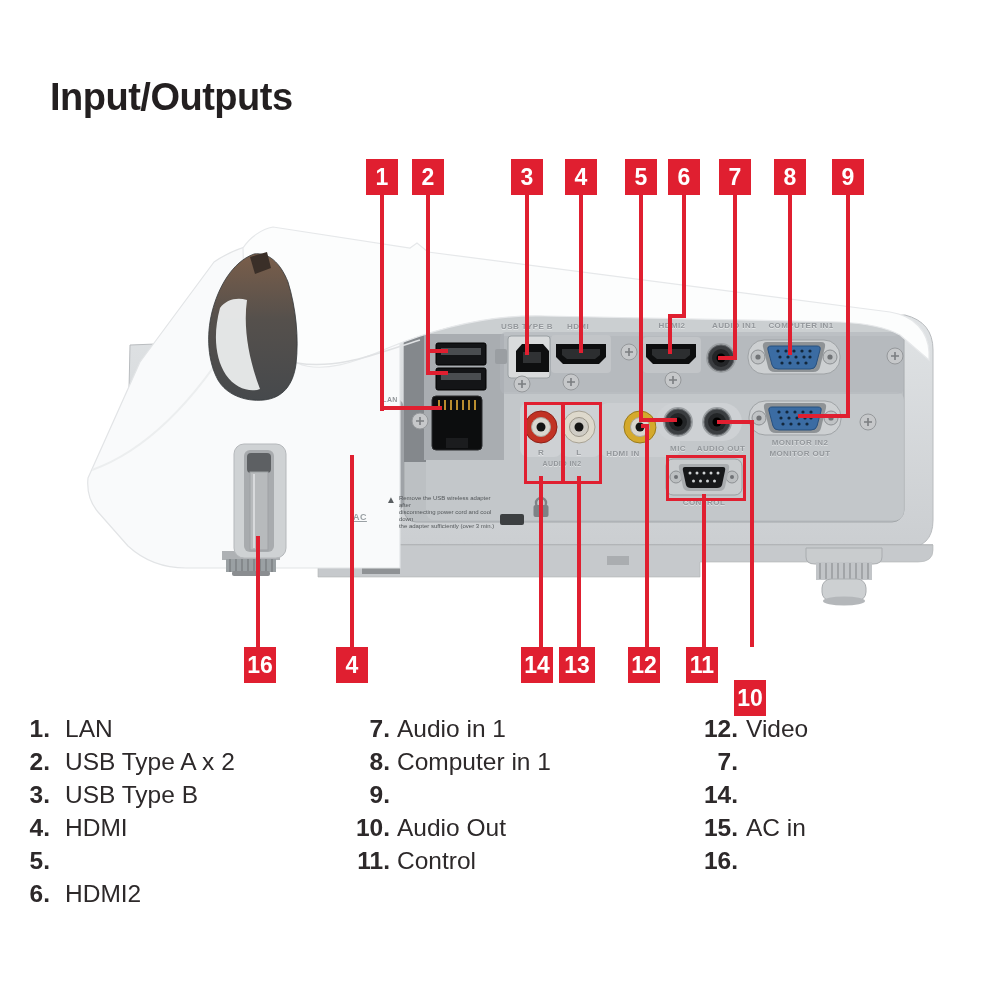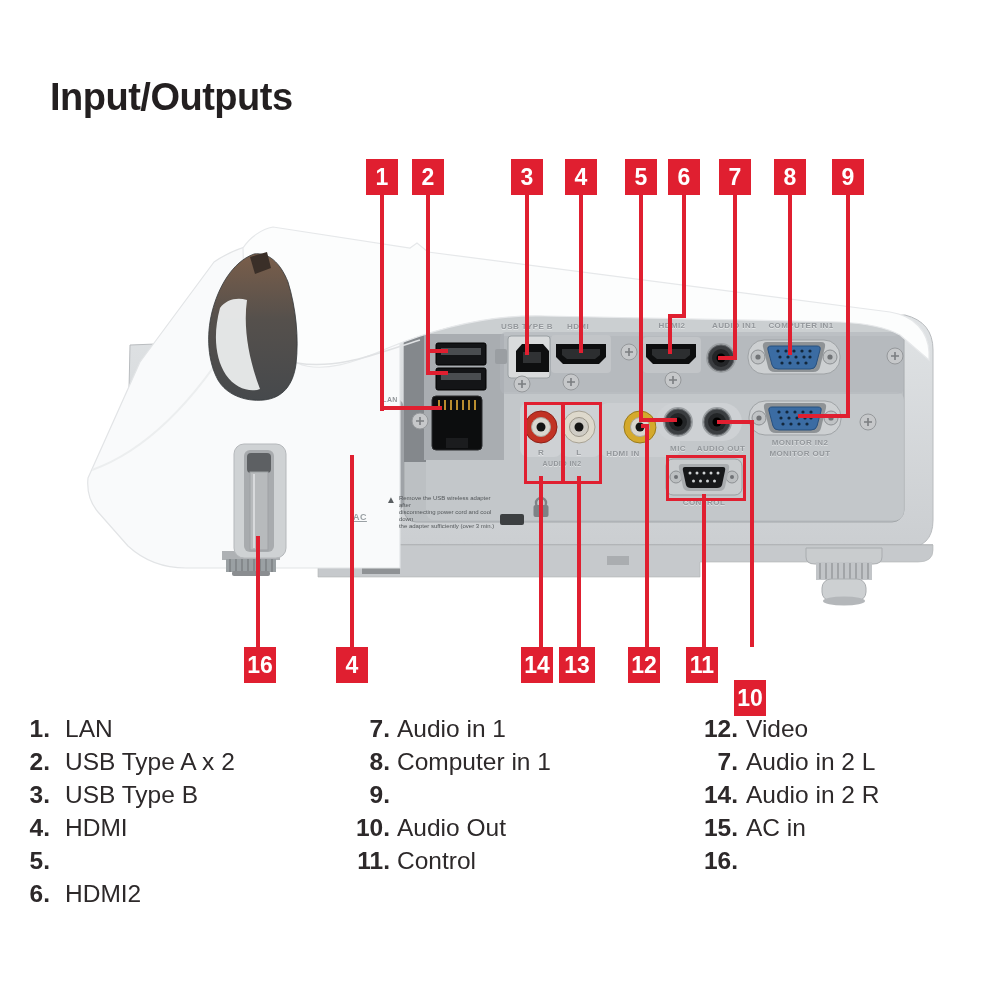--- a/index.html
+++ b/index.html
@@ -421,25 +421,23 @@
         <span>Control</span>
       </div>
   </div>
   <div class="legend-col c3" style="left:698px">
     <div class="legend-item">
         <span class="num">12.</span>
         <span>Video</span>
       </div>
     <div class="legend-item">
         <span class="num">7.</span>
-        <span>Audio in 2 L</span>
       </div>
     <div class="legend-item">
         <span class="num">14.</span>
-        <span>Audio in 2 R</span>
       </div>
     <div class="legend-item">
         <span class="num">15.</span>
         <span>AC in</span>
       </div>
     <div class="legend-item">
         <span class="num">16.</span>
       </div>
   </div>
 

